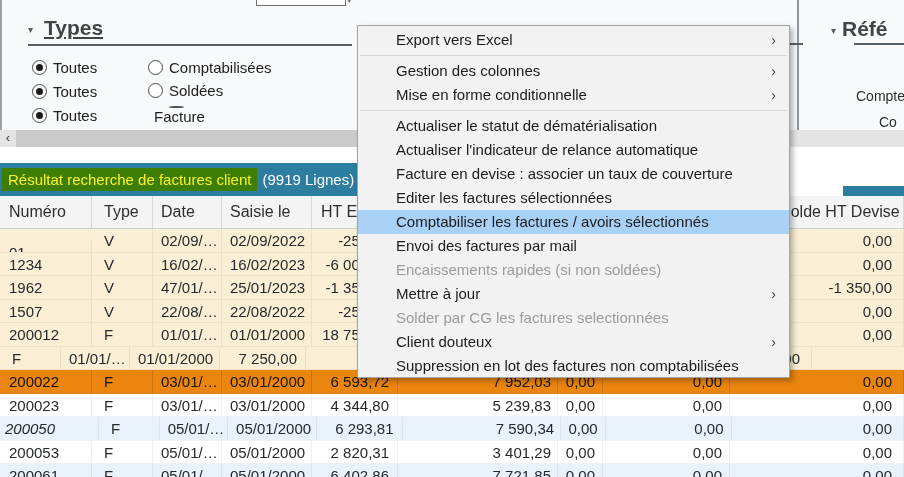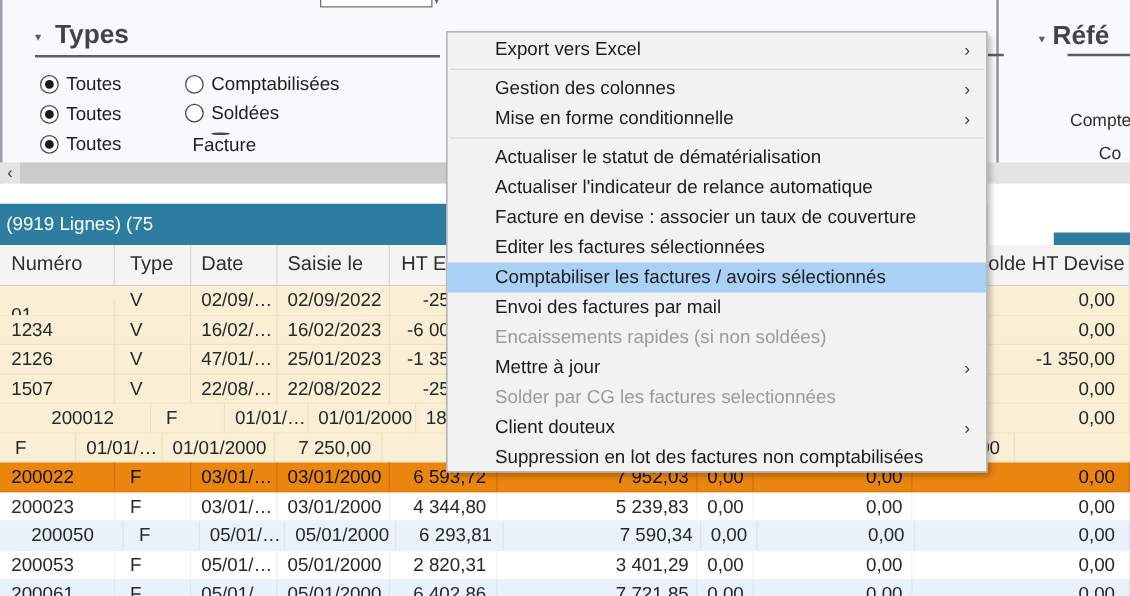--- a/index.html
+++ b/index.html
@@ -64,21 +64,21 @@
 
 <div class="screen">
 
   <div class="toparea">
     <div class="edge-l"></div>
 
     <div class="cut-input"></div>
     <span class="cut-glyph">▾</span>
 
     <span class="panel-marker" style="left:28px;top:24px;">▾</span>
-    <span class="panel-title" style="left:44px;top:16px;">Types</span>
+    <span class="panel-title" style="left:44px;top:16px;text-decoration:underline;">Types</span>
     <div class="hline" style="left:28px;top:44px;width:324px;"></div>
     <div id="radio-grid">
         <div class="radio-opt" style="left: 32px; top: 58px;">
           <span class="radio-circle sel"></span>
           <span class="radio-label">Toutes</span>
         </div>
         <div class="radio-opt" style="left: 148px; top: 58px;">
           <span class="radio-circle"></span>
           <span class="radio-label">Comptabilisées</span>
         </div>
@@ -110,20 +110,21 @@
 
     <div class="hscroll">
       <div class="sb-btn">‹</div>
       <div class="sb-thumb"></div>
     </div>
   </div>
 
   <div class="gap"></div>
 
   <div class="results">
+    <span class="chip">Résultat recherche de factures client</span>
     <span class="count">(9919 Lignes) (75</span>
   </div>
   <div class="blue-chunk"></div>
 
   <div class="grid-header" id="grid-header">
       <div class="gh-cell" style="width: 92px; padding-left: 9px;">Numéro</div>
       <div class="gh-cell" style="width: 61px; padding-left: 12px;">Type</div>
       <div class="gh-cell" style="width: 69px; padding-left: 8px;">Date</div>
       <div class="gh-cell" style="width: 90px; padding-left: 8px;">Saisie le</div>
       <div class="gh-cell" style="width: 86px; padding-left: 9px;">HT Euro</div>
@@ -149,21 +150,21 @@
         <div class="cell" style="width: 61px; padding-left: 12px;">V</div>
         <div class="cell" style="width: 69px; padding-left: 8px;">16/02/…</div>
         <div class="cell" style="width: 90px; padding-left: 8px;">16/02/2023</div>
         <div class="cell num" style="width: 86px; padding-right: 8px;">-6 000,00</div>
         <div class="cell num" style="width: 160px; padding-right: 6px;"></div>
         <div class="cell num" style="width: 45px; padding-right: 7px;"></div>
         <div class="cell num" style="width: 127px; padding-right: 7px;"></div>
         <div class="cell num" style="width: 174px; padding-right: 11px;">0,00</div>
       </div>
       <div class="grow cream">
-        <div class="cell" style="width: 92px; padding-left: 9px;">2126</div>
+        <div class="cell" style="width: 92px; padding-left: 9px;">1962</div>
         <div class="cell" style="width: 61px; padding-left: 12px;">V</div>
         <div class="cell" style="width: 69px; padding-left: 8px;">47/01/…</div>
         <div class="cell" style="width: 90px; padding-left: 8px;">25/01/2023</div>
         <div class="cell num" style="width: 86px; padding-right: 8px;">-1 350,00</div>
         <div class="cell num" style="width: 160px; padding-right: 6px;"></div>
         <div class="cell num" style="width: 45px; padding-right: 7px;"></div>
         <div class="cell num" style="width: 127px; padding-right: 7px;"></div>
         <div class="cell num" style="width: 174px; padding-right: 11px;">-1 350,00</div>
       </div>
       <div class="grow cream">
@@ -171,21 +172,21 @@
         <div class="cell" style="width: 61px; padding-left: 12px;">V</div>
         <div class="cell" style="width: 69px; padding-left: 8px;">22/08/…</div>
         <div class="cell" style="width: 90px; padding-left: 8px;">22/08/2022</div>
         <div class="cell num" style="width: 86px; padding-right: 8px;">-250,00</div>
         <div class="cell num" style="width: 160px; padding-right: 6px;"></div>
         <div class="cell num" style="width: 45px; padding-right: 7px;"></div>
         <div class="cell num" style="width: 127px; padding-right: 7px;"></div>
         <div class="cell num" style="width: 174px; padding-right: 11px;">0,00</div>
       </div>
       <div class="grow cream">
-        <div class="cell" style="width: 92px; padding-left: 9px; margin-left: 32px;">200012</div>
+        <div class="cell" style="width: 92px; padding-left: 9px;">200012</div>
         <div class="cell" style="width: 61px; padding-left: 12px;">F</div>
         <div class="cell" style="width: 69px; padding-left: 8px;">01/01/…</div>
         <div class="cell" style="width: 90px; padding-left: 8px;">01/01/2000</div>
         <div class="cell num" style="width: 86px; padding-right: 8px;">18 750,00</div>
         <div class="cell num" style="width: 160px; padding-right: 6px;"></div>
         <div class="cell num" style="width: 45px; padding-right: 7px;"></div>
         <div class="cell num" style="width: 127px; padding-right: 7px;"></div>
         <div class="cell num" style="width: 174px; padding-right: 11px;">0,00</div>
       </div>
       <div class="grow cream">
@@ -214,21 +215,21 @@
         <div class="cell" style="width: 61px; padding-left: 12px;">F</div>
         <div class="cell" style="width: 69px; padding-left: 8px;">03/01/…</div>
         <div class="cell" style="width: 90px; padding-left: 8px;">03/01/2000</div>
         <div class="cell num" style="width: 86px; padding-right: 8px;">4 344,80</div>
         <div class="cell num" style="width: 160px; padding-right: 6px;">5 239,83</div>
         <div class="cell num" style="width: 45px; padding-right: 7px;">0,00</div>
         <div class="cell num" style="width: 127px; padding-right: 7px;">0,00</div>
         <div class="cell num" style="width: 174px; padding-right: 11px;">0,00</div>
       </div>
       <div class="grow blue">
-        <div class="cell" style="width: 100px; padding-left: 25px;">200050</div>
+        <div class="cell" style="width: 100px; padding-left: 5px; font-style: italic;">200050</div>
         <div class="cell" style="width: 61px; padding-left: 12px;">F</div>
         <div class="cell" style="width: 69px; padding-left: 8px;">05/01/…</div>
         <div class="cell" style="width: 90px; padding-left: 8px;">05/01/2000</div>
         <div class="cell num" style="width: 86px; padding-right: 8px;">6 293,81</div>
         <div class="cell num" style="width: 160px; padding-right: 6px;">7 590,34</div>
         <div class="cell num" style="width: 45px; padding-right: 7px;">0,00</div>
         <div class="cell num" style="width: 127px; padding-right: 7px;">0,00</div>
         <div class="cell num" style="width: 174px; padding-right: 11px;">0,00</div>
       </div>
       <div class="grow white">

